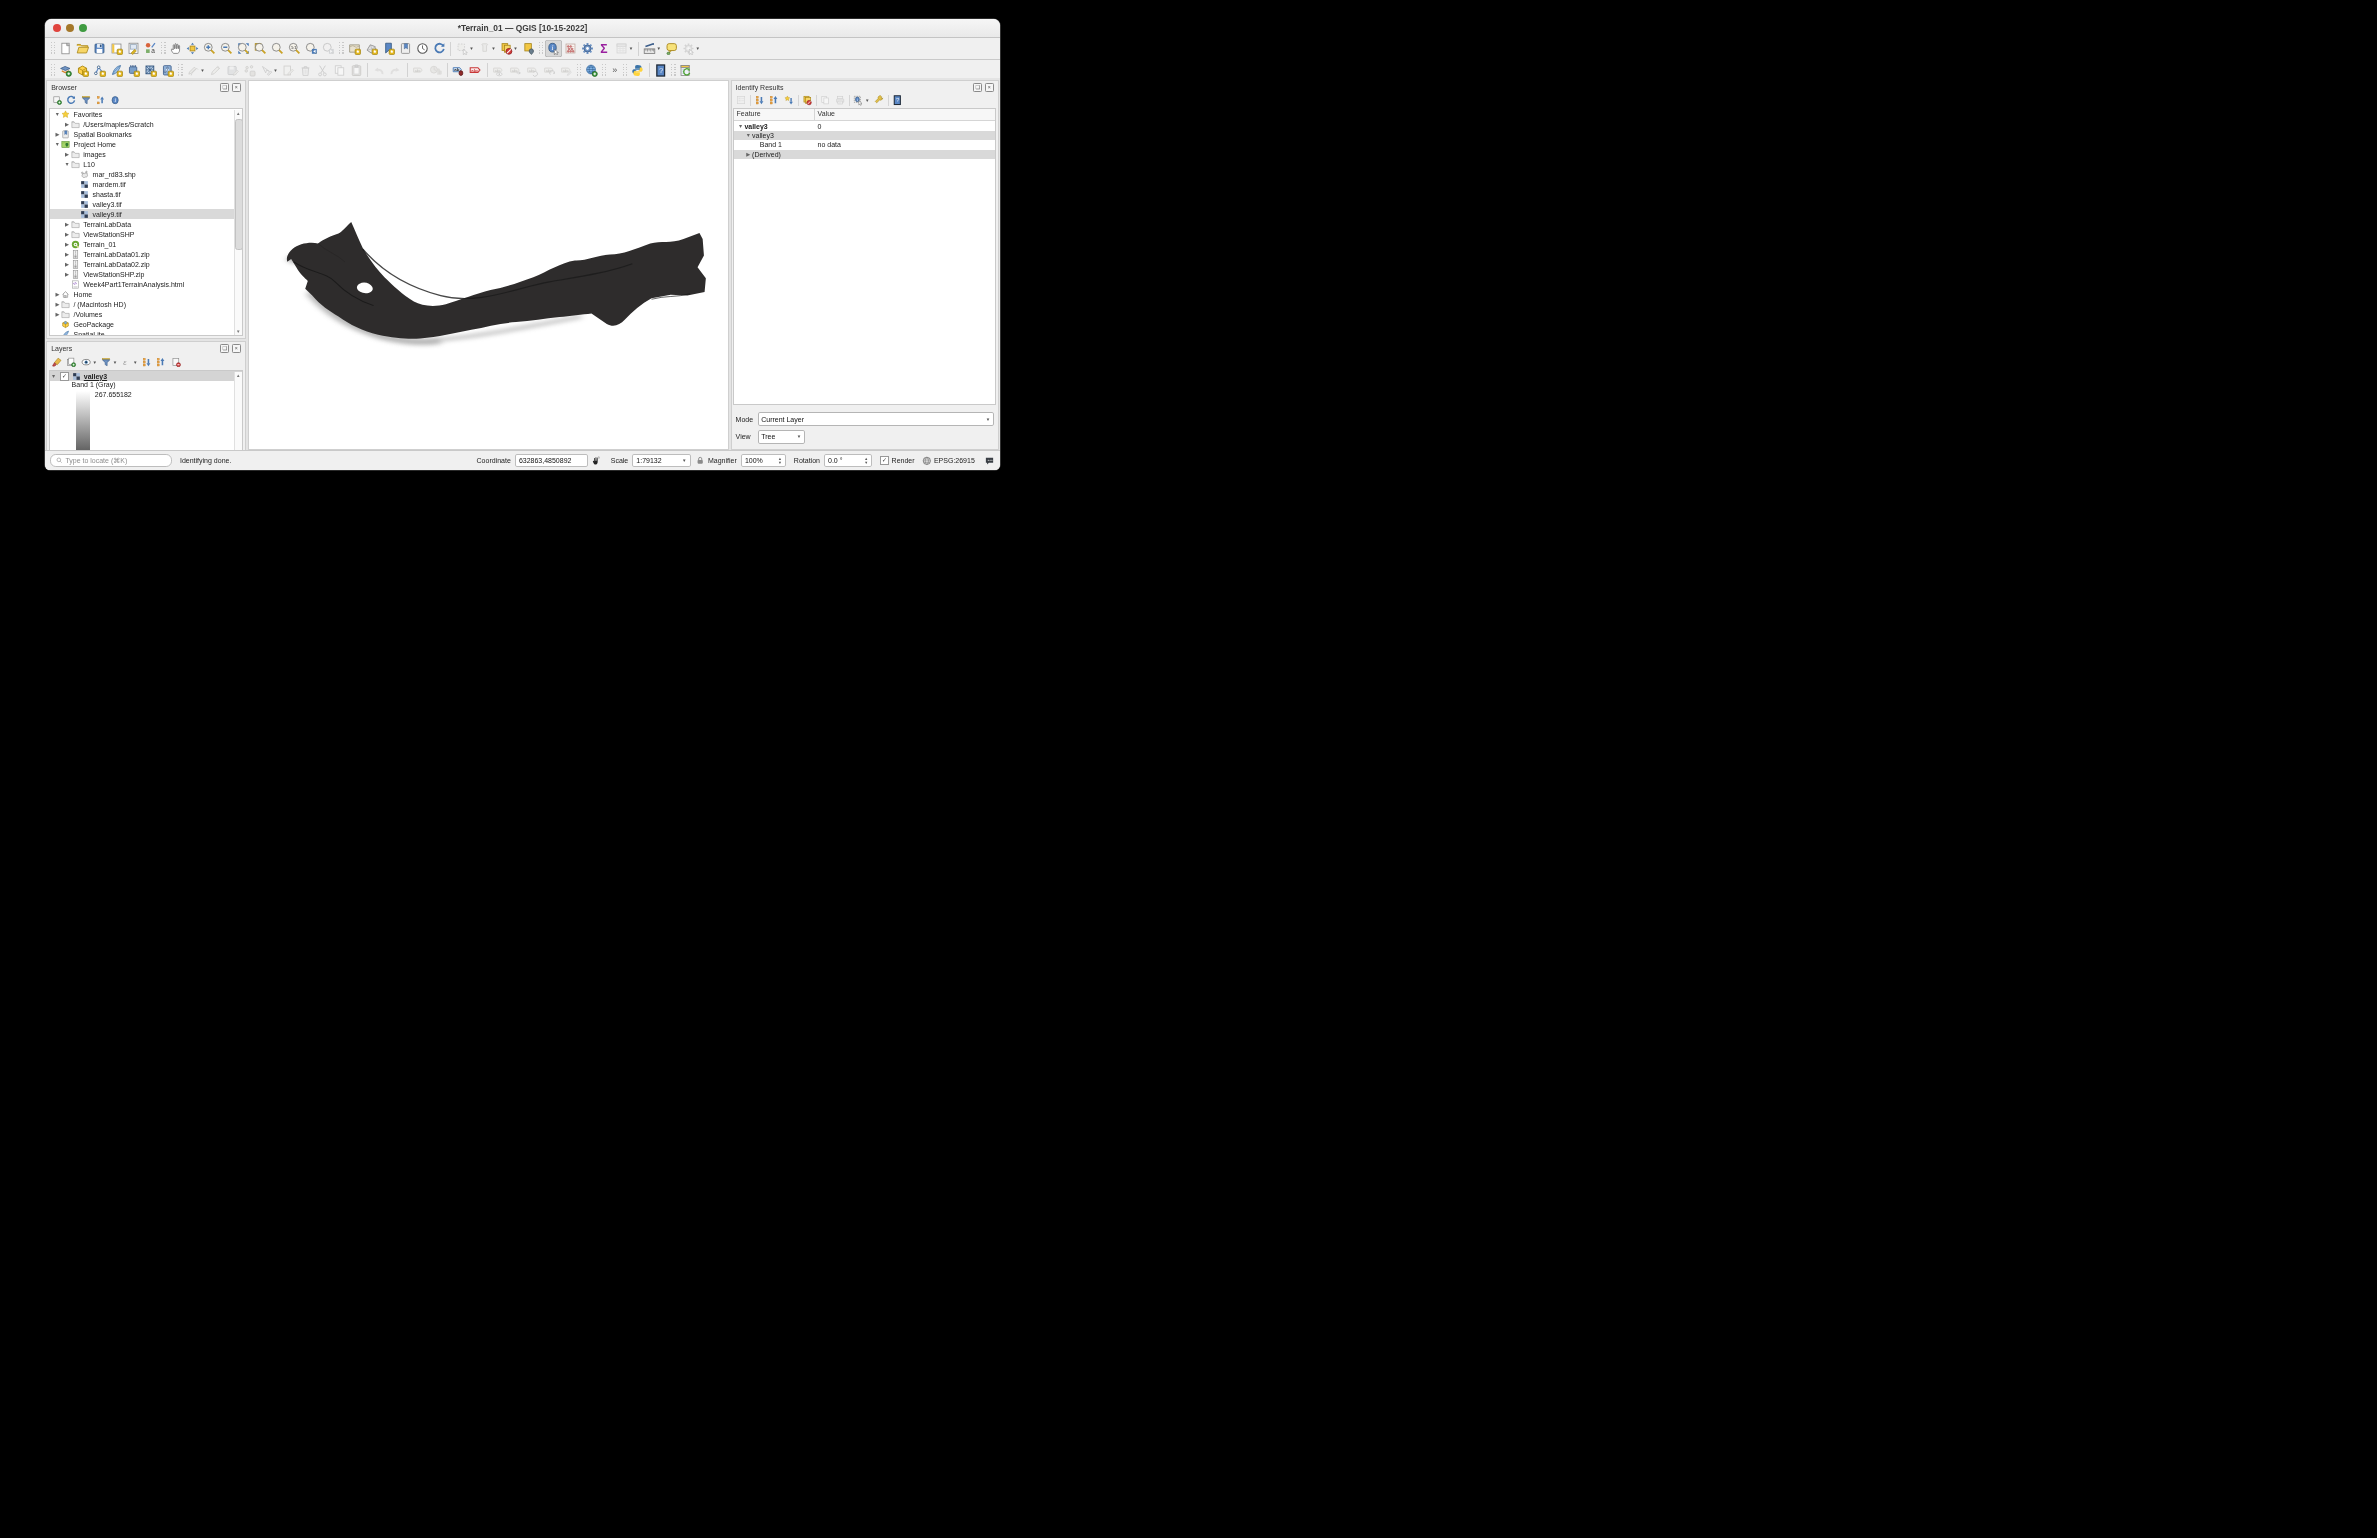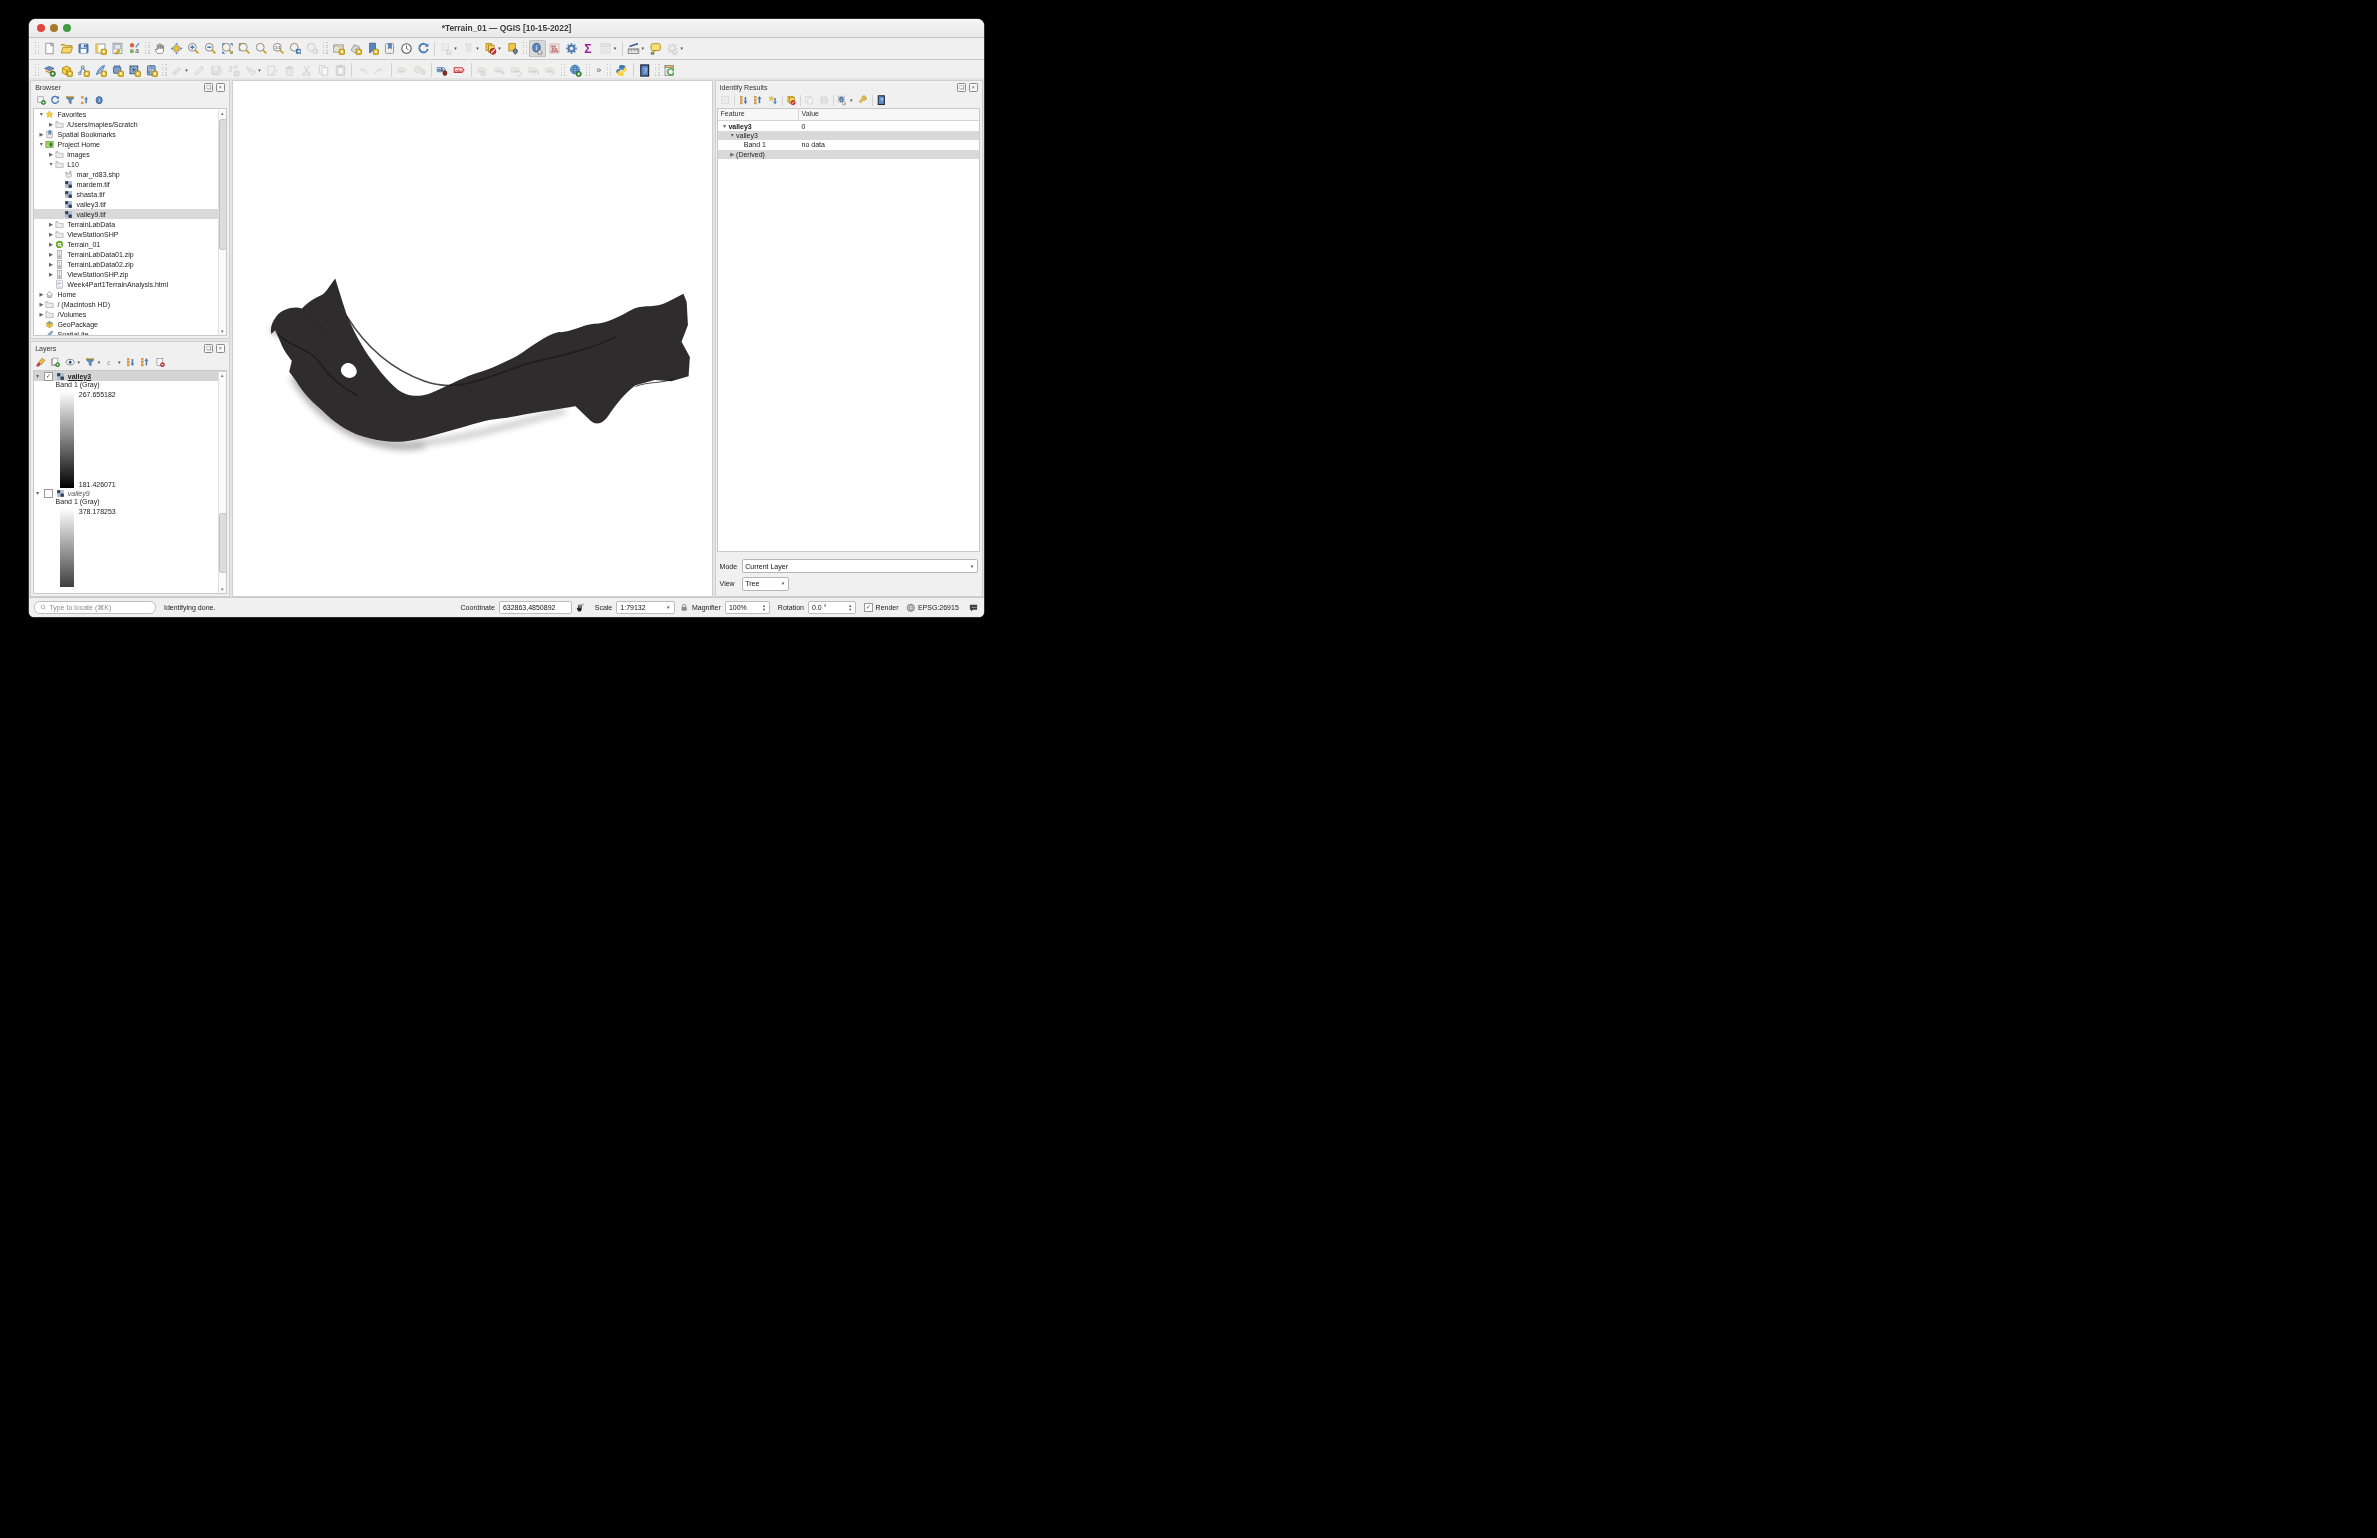--- a/index.html
+++ b/index.html
@@ -1,17 +1,17 @@
 <!DOCTYPE html>
 <html style="font-size:10.3px"><head>
 <meta charset="utf-8">
 <style>
   html,body{margin:0;padding:0;background:#000;width:1013px;height:656px;overflow:hidden;
     font-family:"Liberation Sans","DejaVu Sans",sans-serif;-webkit-font-smoothing:antialiased;}
-  .window{position:absolute;left:29px;top:19.4px;width:955px;height:598px;background:#ececec;
+  .window{position:absolute;left:45px;top:19.4px;width:955px;height:451px;background:#ececec;
     border-radius:6.5px 6.5px 5.2px 5.2px;overflow:hidden;box-shadow:0 0 0 0.6px #555;}
   
   .titlebar{height:18px;background:linear-gradient(#f6f6f6,#e9e9e9);border-bottom:0.6px solid #c4c4c4;
     display:flex;align-items:center;position:relative;}
   .lights{display:flex;gap:5.2px;margin-left:8.4px;}
   .light{width:7.8px;height:7.8px;border-radius:50%;}
   .title{position:absolute;left:0;right:0;text-align:center;font-size:8.4px;font-weight:bold;color:#3c3c3c;}
   
   .toolbar{height:20.7px;background:#f0f0f0;border-bottom:0.6px solid #c9c9c9;display:flex;align-items:center;padding:0 3.9px;}
   .tbtn{width:17px;height:17px;display:flex;align-items:center;justify-content:center;flex:0 0 auto;border-radius:2.6px;position:relative;}

